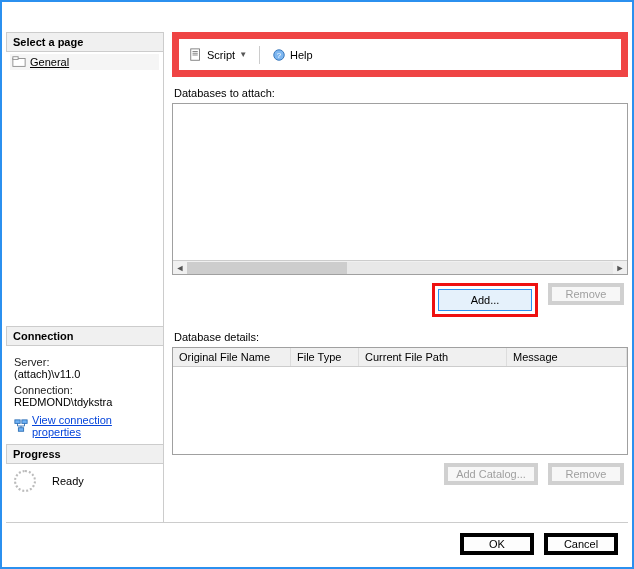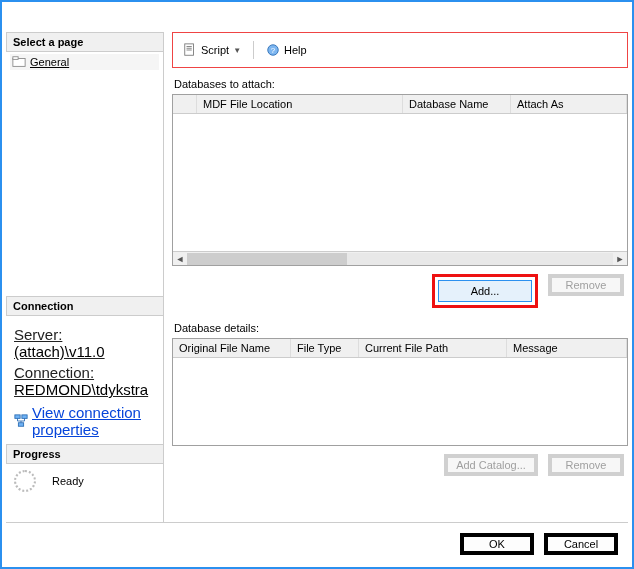--- a/index.html
+++ b/index.html
@@ -22,31 +22,31 @@
   .left-pane { width:158px; display:flex; flex-direction:column; border-right:1px solid #ccc; }
   .section-header { background:#f0f0f0; padding:3px 6px; font-size:11px; font-weight:bold; border:1px solid #ccc; border-right:none; }
   .page-list { flex:0 0 auto; padding:2px 4px; font-size:11px;text-decoration:underline; }
   .page-item { display:flex; align-items:center; gap:4px; padding:1px 2px; }
   .page-item.selected { background:#f5f5f5; }
   .mini-icon { width:14px; height:14px; display:inline-flex; align-items:center; justify-content:center; }
   .folder-icon svg, .script-icon svg, .help-icon svg, .net-icon svg { width:14px; height:14px; }
 
   .left-spacer { flex:1; }
 
-  .conn-block { padding:6px 8px; font-size:15px; color:#222;text-decoration:underline; }
+  .conn-block { padding:6px 8px; font-size:11px; color:#222; }
   .conn-block .lbl { margin-top:4px; }
   .conn-block .val { color:#000; }
   .conn-link { color:#0645da; text-decoration:underline; display:flex; align-items:center; gap:4px; margin-top:6px; cursor:pointer; }
 
   .progress-block { padding:6px 8px; font-size:11px; display:flex; align-items:center; gap:16px; }
   .spinner { width:22px; height:22px; border:2px dotted #bbb; border-radius:50%; }
 
   .right-pane { flex:1; display:flex; flex-direction:column; padding-left:8px; }
 
-  .toolbar { height:36px; border:1px solid #ef4444; display:flex; align-items:center; gap:4px; padding:0 6px; font-size:11px; margin-bottom:6px; }
+  .toolbar { height:45px; border:7px solid #ef4444; display:flex; align-items:center; gap:4px; padding:0 6px; font-size:11px; margin-bottom:6px; }
   .toolbar-sep { width:1px; height:18px; background:#ccc; margin:0 4px; }
   .tool-btn { display:flex; align-items:center; gap:4px; padding:2px 4px; cursor:pointer; }
   .dropdown-arrow { font-size:8px; color:#555; }
 
   .section-label { font-size:11px; margin:4px 2px; }
 
   .grid { border:1px solid #a0a0a0; background:#fff; font-size:11px; display:flex; flex-direction:column; }
   .grid-head { display:flex; background:#f0f0f0; border-bottom:1px solid #ccc; }
   .grid-head .col { padding:3px 6px; border-right:1px solid #ddd; white-space:nowrap; overflow:hidden; }
   .grid-body { flex:1; overflow:auto; background:#fff; }
@@ -142,26 +142,20 @@
                   <circle cx="8" cy="8" r="6" fill="#7db6f0" stroke="#2b6db3"></circle>
                   <text x="8" y="11" text-anchor="middle" font-size="9" fill="#fff">?</text>
                 </svg>
             </span>
             <span>Help</span>
           </div>
         </div>
 
         <div class="section-label">Databases to attach:</div>
         <div class="grid grid-attach">
-          <div class="grid-head">
-            <div class="col col-rowhead"></div>
-            <div class="col" style="flex:0 0 206px">MDF File Location</div>
-            <div class="col" style="flex:0 0 108px">Database Name</div>
-            <div class="col" style="flex:1">Attach As</div>
-          </div>
           <div class="grid-body"></div>
           <div class="grid-scroll">
             <div class="scroll-arrow">◄</div>
             <div class="scroll-track">
                 <div class="scroll-thumb"></div>
               </div>
             <div class="scroll-arrow">►</div>
           </div>
         </div>
 

